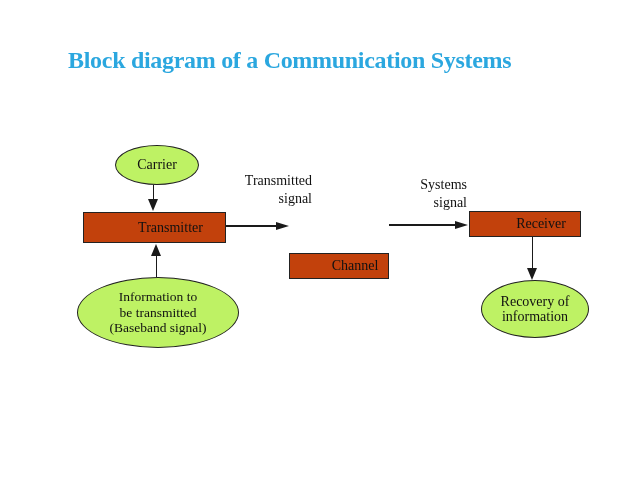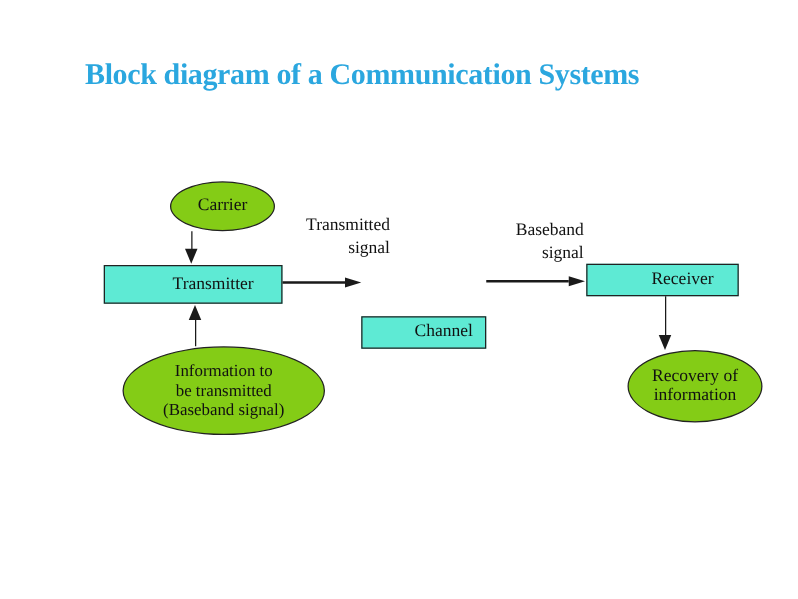--- a/index.html
+++ b/index.html
@@ -17,22 +17,22 @@
     top: 44px;
     width: 540px;
     font-family: Liberation Serif, serif;
     font-size: 24px;
     font-weight: bold;
     letter-spacing: -0.3px;
     line-height: 32px;
     white-space: nowrap;
   }
   .node { position: absolute; display: flex; align-items: center; justify-content: center; box-sizing: border-box; }
-  .rect-node { border: 1.4px solid #222; background: #5eead4; padding-left: 32px; }
-  .ellipse-node { border: 1.4px solid #222; border-radius: 50%; background: #84cc16; flex-direction: column; margin-left: 21px; }
+  .rect-node { border: 1.4px solid #222; background: #c2410c; padding-left: 32px; }
+  .ellipse-node { border: 1.4px solid #222; border-radius: 50%; background: #bef264; flex-direction: column; }
   .node-label { font-size: 14px; color: #111; text-align: center; line-height: 15.5px; }
   .node-label.small { font-size: 13.5px; }
   .edge-label {
     position: absolute;
     font-size: 14px;
     color: #111;
     text-align: right;
     line-height: 18px;
   }
   .aline { position: absolute; background: #1a1a1a; }
@@ -69,30 +69,30 @@
   <div>
     <div class="aline" style="left:226px; top:225.3px; width:50px; height:1.5px;"></div>
     <div class="ahead right" style="left:276px; top:221.5px;"></div>
   </div>
 
   <div class="node rect-node" style="left:289px; top:213px; width:100px; height:26px;margin-top:40px;">
     <div class="node-label">Channel</div>
   </div>
 
   <div class="edge-label" style="left:387px; top:176px; width:80px;">
-    <div>Baseband</div>
+    <div>Systems</div>
     <div>signal</div>
   </div>
 
   <div>
     <div class="aline" style="left:389px; top:224.3px; width:66px; height:1.5px;"></div>
     <div class="ahead right" style="left:455px; top:220.5px;"></div>
   </div>
 
-  <div class="node rect-node" style="left:469px; top:211px; width:122px; height:26px;">
+  <div class="node rect-node" style="left:469px; top:211px; width:112px; height:26px;">
     <div class="node-label">Receiver</div>
   </div>
 
   <div>
     <div class="ahead up" style="left:151px; top:244px;"></div>
     <div class="aline" style="left:155.5px; top:256px; width:1.5px; height:21px;"></div>
   </div>
 
   <div class="node ellipse-node" style="left:77px; top:277px; width:162px; height:71px;">
     <div class="node-label small">

